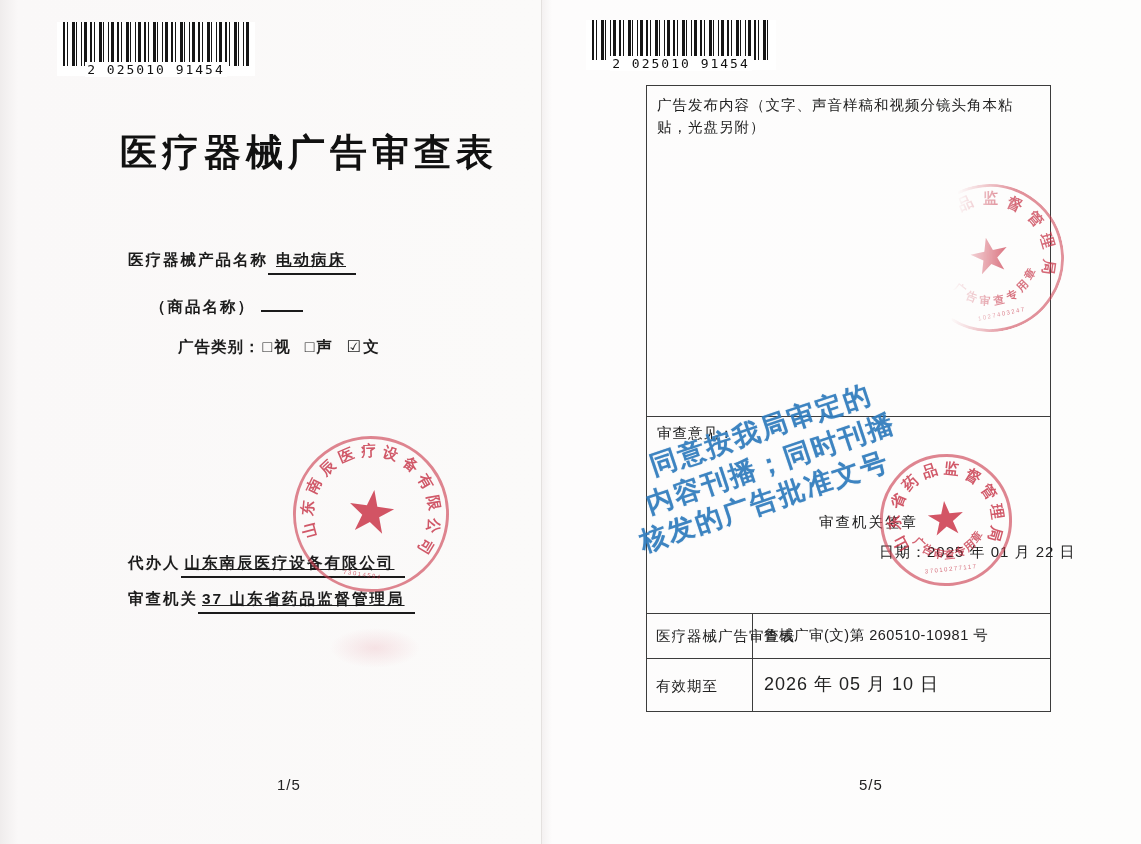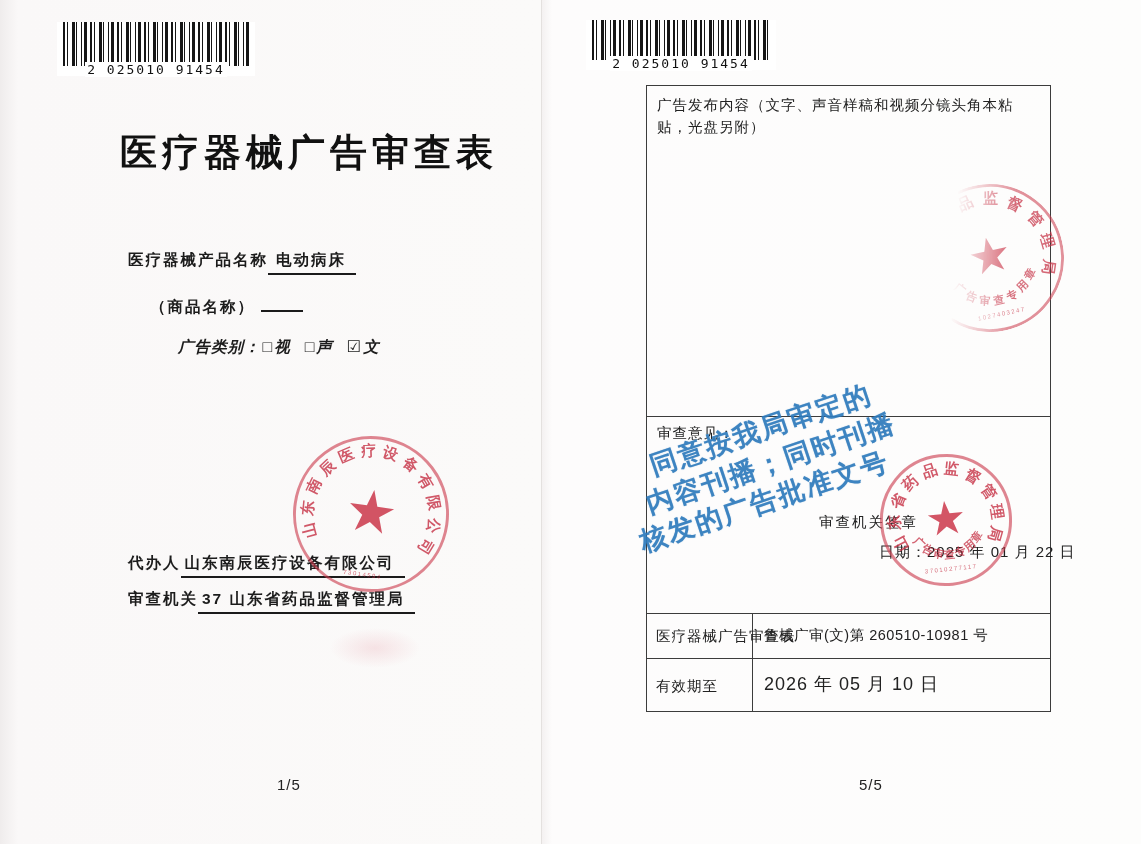--- a/index.html
+++ b/index.html
@@ -36,21 +36,21 @@
     text-align:center;
   }
   .barcode .num i{background:#fff;font-style:normal;padding:0 2px;}
   
   .doc-title{
     position:absolute;left:120px;top:128px;margin:0;
     font-size:37px;font-weight:800;letter-spacing:5px;color:#111;
     font-family:"Liberation Sans","DejaVu Sans",sans-serif;
   }
   .fline{position:absolute;font-size:15.5px;font-weight:bold;letter-spacing:2px;white-space:nowrap;}
-  .uline{display:inline-block;border-bottom:2px solid #1b1b1b;padding:0 10px 2px 8px;min-width:36px;}
+  .uline{display:inline-block;border-bottom:2px solid #1b1b1b;padding:0 10px 2px 8px;min-width:36px;text-decoration:underline;}
   .cats{letter-spacing:1px;}
   .cat{margin-left:14px;}
   .cat .bx{font-weight:normal;font-size:16px;margin-right:1px;}
   
   .seal{position:absolute;border-radius:50%;}
   .seal .ring-border{position:absolute;inset:0;border-radius:50%;border:3.5px solid rgba(204,59,77,.62);}
   .seal-ch{position:absolute;color:rgba(198,48,68,.8);font-weight:bold;font-size:15px;line-height:1;}
   .seal-ch.inner{font-size:11px;color:rgba(198,48,68,.75);}
   .seal-star{position:absolute;left:50%;top:50%;transform:translate(-50%,-54%);color:rgba(200,42,62,.8);line-height:1;}
   .seal-num{position:absolute;left:50%;top:calc(100% - 20px);transform:translateX(-50%);font-size:6px;letter-spacing:1.5px;color:rgba(198,48,68,.7);}
@@ -102,21 +102,21 @@
 
     <div class="fline" style="left:128px;top:250px;">
       <span>医疗器械产品名称</span><span class="uline">电动病床</span>
     </div>
 
     <div class="fline" style="left:150px;top:297px;">
       <span>（商品名称）</span>
       <span class="uline" style="min-width:34px;padding:0 4px 2px 4px;"></span>
     </div>
 
-    <div class="fline cats" style="left:178px;top:337px;font-style:italic;">
+    <div class="fline cats" style="left:178px;top:337px;">
       <span>广告类别：</span><span class="cat" style="margin-left:2px;"><span class="bx">□</span><span>视</span></span><span class="cat"><span class="bx">□</span><span>声</span></span><span class="cat"><span class="bx">☑</span><span>文</span></span>
     </div>
 
 
     <div class="fline" style="left:128px;top:553px;">
       <span>代办人</span><span class="uline" style="padding-left:4px;">山东南辰医疗设备有限公司</span>
     </div>
 
     <div class="fline" style="left:128px;top:589px;">
       <span>审查机关</span><span class="uline" style="padding-left:4px;">37 山东省药品监督管理局</span>

